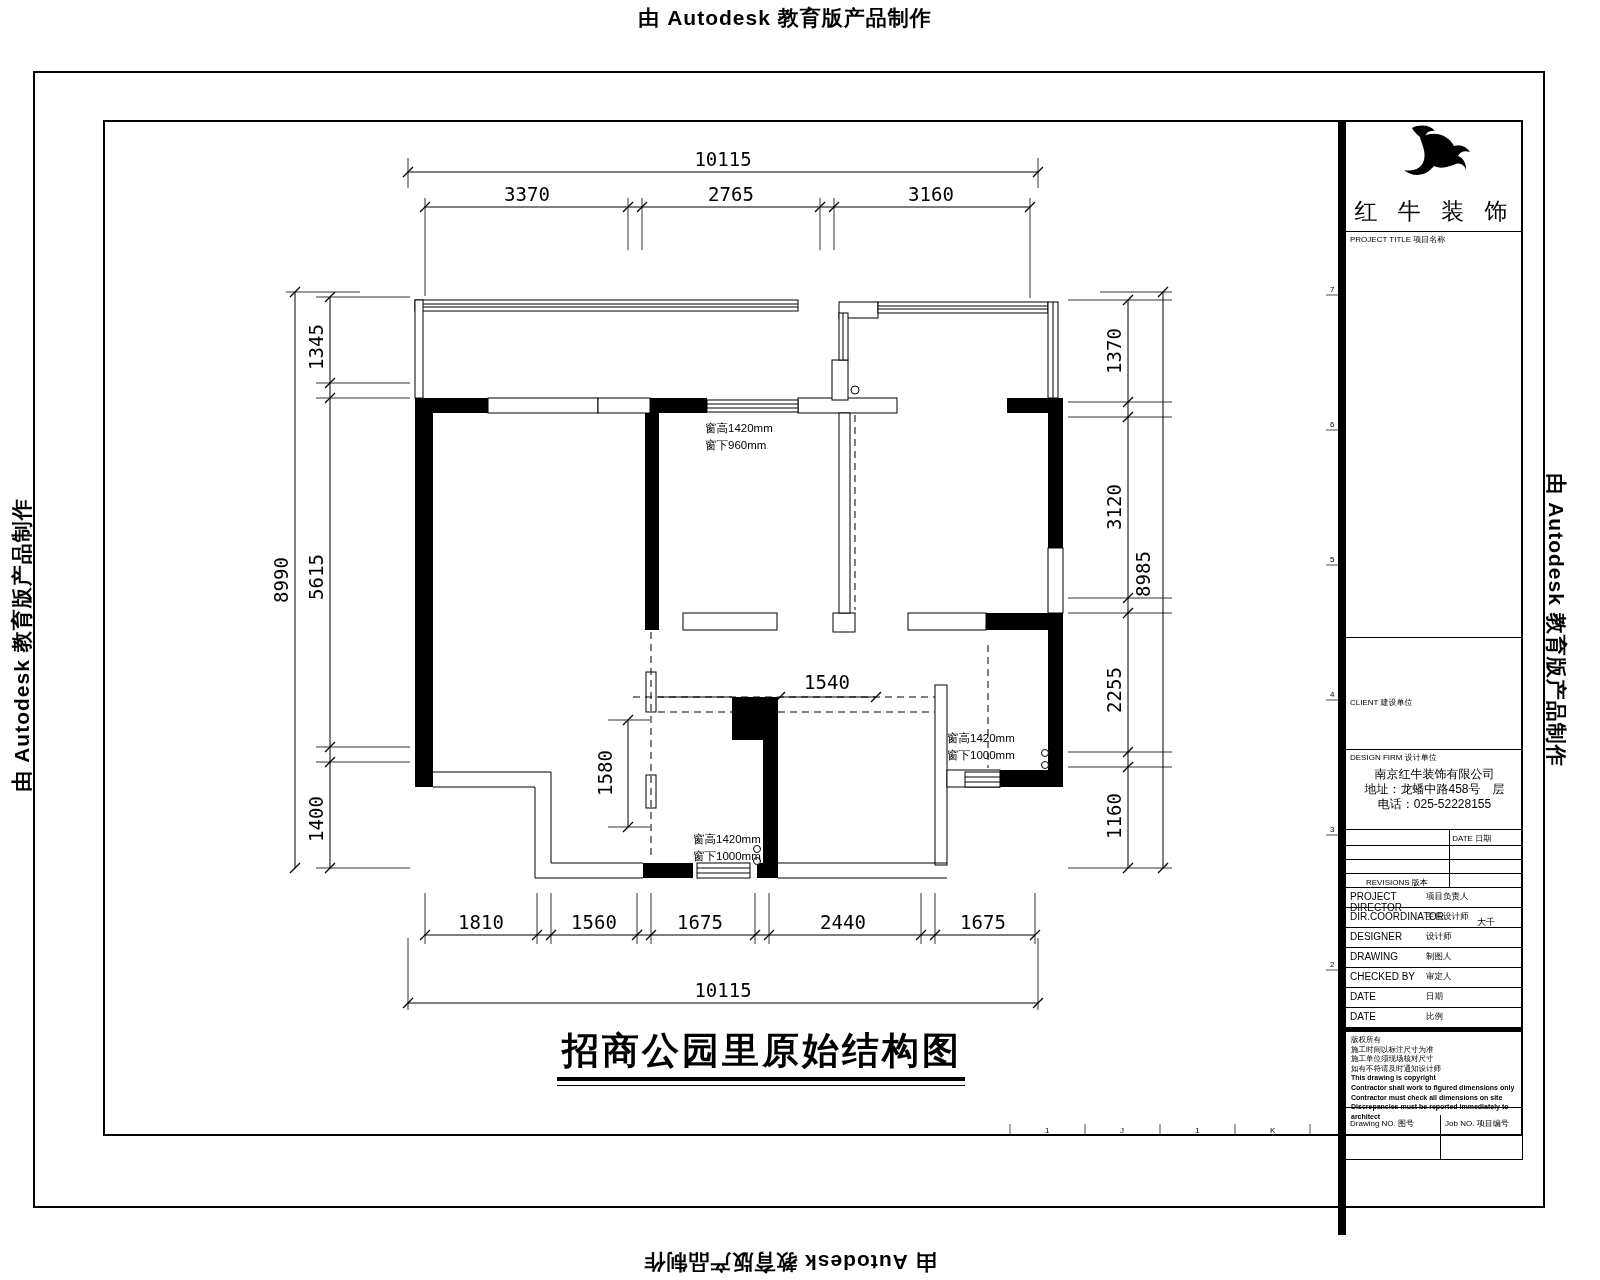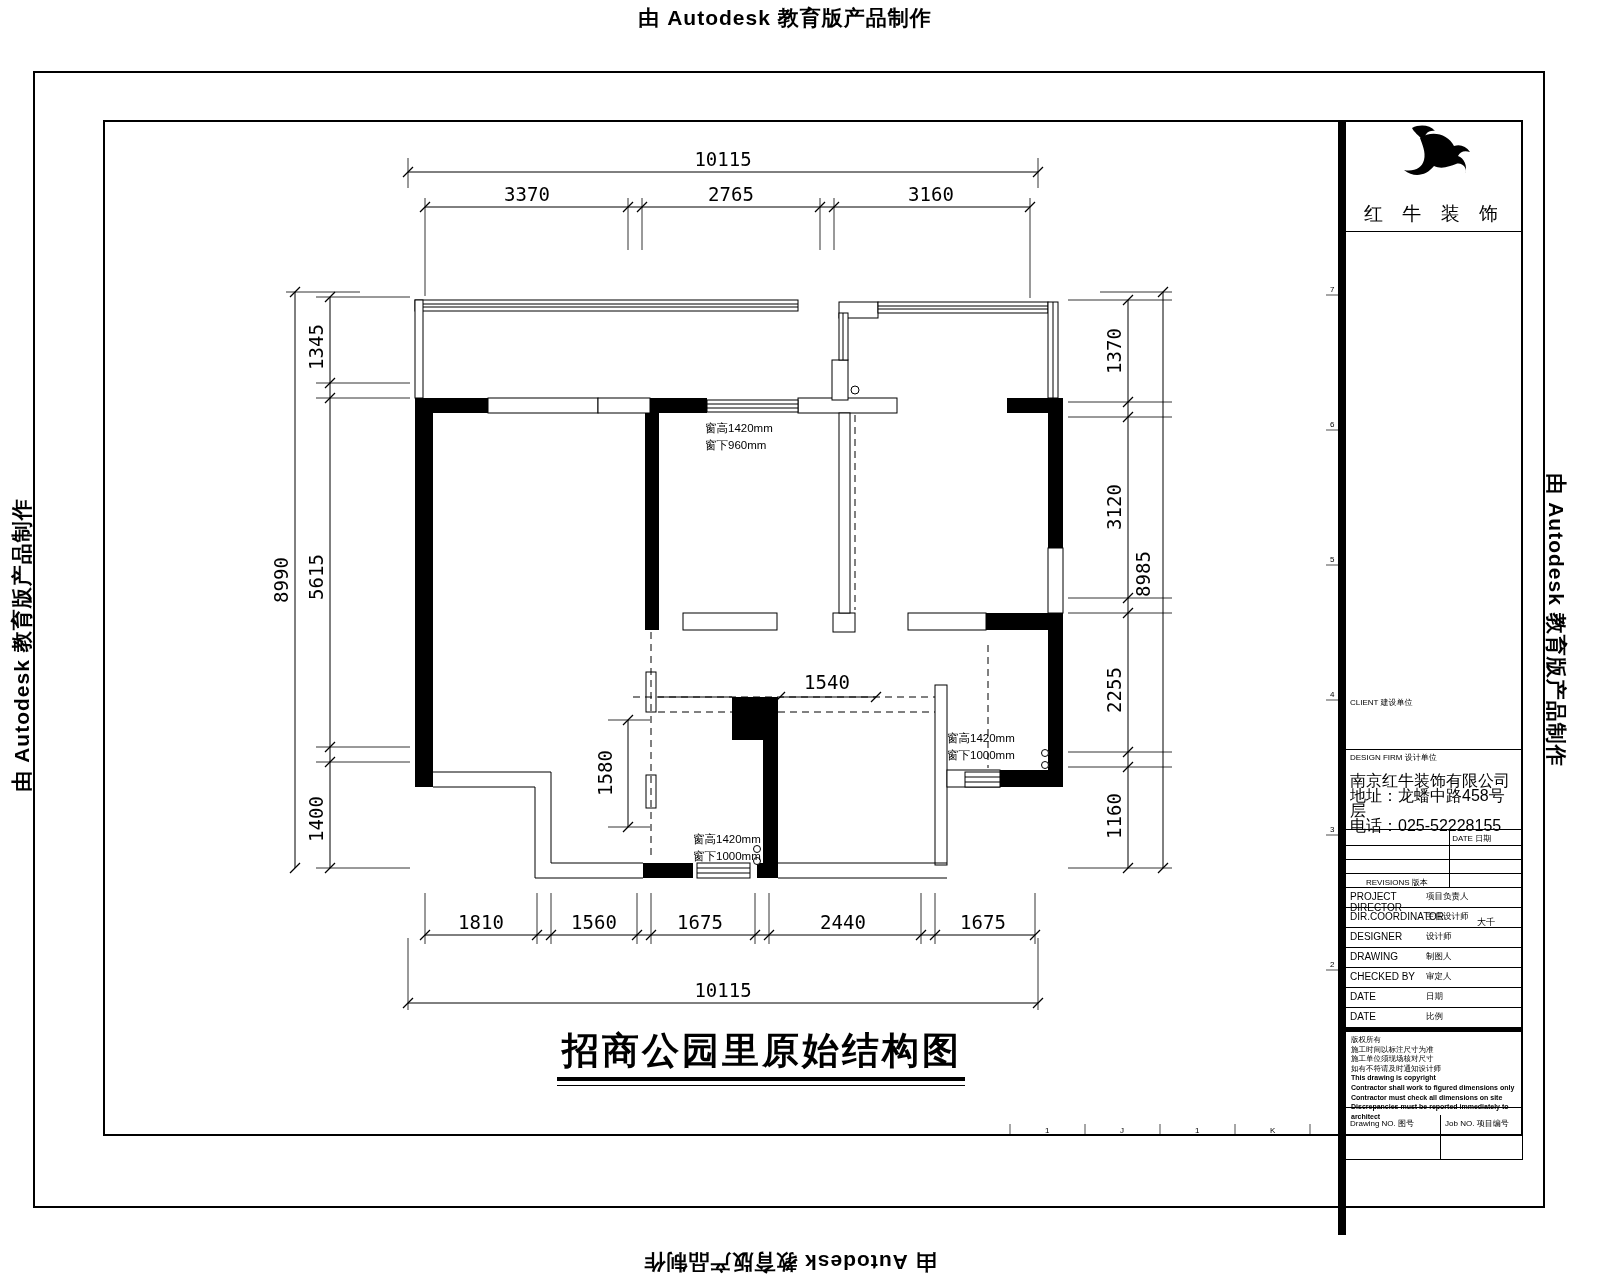--- a/index.html
+++ b/index.html
@@ -25,27 +25,27 @@
     font-size:37px; font-weight:bold; letter-spacing:3px; white-space:nowrap; }
   .title-rule-thick { position:absolute; left:557px; top:1077px; width:408px; height:4px; background:#000; }
   .title-rule-thin  { position:absolute; left:557px; top:1085px; width:408px; height:1px; background:#000; }
 
   
   #titleblock { position:absolute; left:1346px; top:120px; width:177px; height:1040px;
     border-right:1px solid #000; font-size:8px; }
   #titleblock .sec { position:absolute; left:0; width:177px; border-bottom:1px solid #000; }
   .tb-logo   { top:0; height:112px; }
   .tb-logo svg { display:block; margin:4px auto 0; }
-  .tb-brand  { position:absolute; bottom:4px; width:100%; text-align:center; font-size:19px;
+  .tb-brand  { position:absolute; bottom:4px; width:100%; text-align:center; font-size:23px;
     letter-spacing:7px; white-space:nowrap; font-weight:500; }
   .tb-proj   { top:112px; height:406px; padding:2px 4px; }
   .tb-dt     { top:518px; height:57px; padding:2px 4px; }
   .tb-client { top:575px; height:55px; padding:2px 4px; }
   .tb-firm   { top:630px; height:80px; padding:2px 4px; }
-  .tb-firm .company { margin-top:10px; text-align:left; font-size:16px; line-height:15px; }
+  .tb-firm .company { margin-top:4px; text-align:center; font-size:12px; line-height:15px; }
   .tb-revhdr { top:710px; height:16px; }
   .tb-revhdr .cell-l { position:absolute; left:20px; top:3px;margin-top:44px; }
   .tb-revhdr .cell-r { position:absolute; left:60%; top:3px; }
   .tb-empty1 { top:726px; height:14px; } .tb-empty2 { top:740px; height:14px; } .tb-empty3 { top:754px; height:14px; }
   .vdiv { position:absolute; left:58%; top:0; bottom:0; border-left:1px solid #000; }
   .tb-row { padding:3px 4px 0 4px; display:flex; }
   .tb-row .en { width:76px; font-size:10px; }
   .tb-row .cn { font-size:8.5px; }
   .tb-row .sig { position:absolute; right:28px; top:8px; font-size:9px; }
   .r0{top:768px;height:20px;} .r1{top:788px;height:20px;position:relative;}
@@ -239,20 +239,23 @@
 <div id="titleblock">
 
   <div class="sec tb-logo">
     <svg width="90" height="62" viewBox="0 0 90 62">
       <path fill="#000" d="M22,4 C30,0 40,1 45,7 C38,6 33,11 35,18 C28,11 24,8 22,4 Z"></path>
       <path fill="#000" d="M30,14 C42,6 58,10 64,22 C70,20 76,22 80,28 C74,26 70,28 68,32 C74,34 78,42 75,50 C78,44 72,38 66,40 C60,42 52,46 44,42 C36,52 24,54 14,46 C24,48 32,44 34,36 C36,28 32,20 30,14 Z"></path>
     </svg>
     <div class="tb-brand">红 牛 装 饰</div>
   </div>
 
+  <div class="sec tb-proj">
+    <span>PROJECT TITLE 项目名称</span>
+  </div>
 
 
   <div class="sec tb-client">
     <span>CLIENT 建设单位</span>
   </div>
 
   <div class="sec tb-firm">
     <span>DESIGN FIRM 设计单位</span>
     <div class="company">
       <div>南京红牛装饰有限公司</div>

